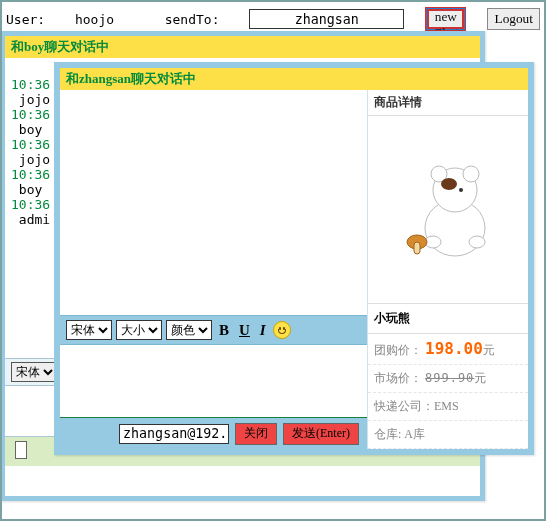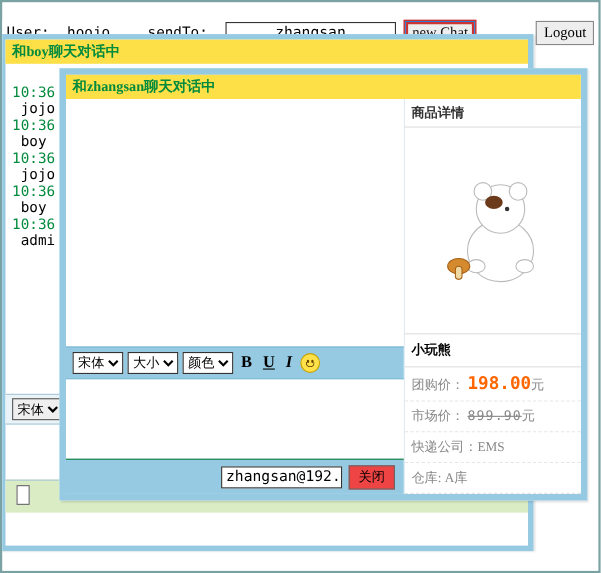--- a/index.html
+++ b/index.html
@@ -10,26 +10,26 @@
     width: 546px;
     height: 521px;
     position: relative;
     overflow: hidden;
     border: 2px solid #7aa2a2;
   }
 
   
   .topbar {
     position: absolute;
-    left: 0; top: 16px; right: 0;
+    left: 0; top: 5px; right: 0;
     height: 24px;
     display: flex;
     align-items: center;
     padding: 2px 4px;
-    gap: 8px;
+    gap: 22px;
     font-family: monospace;
     background: #fff;
   }
   .topbar .lbl { white-space: pre; }
   .topbar input[type=text] {
     font-family: monospace;
     height: 20px;
     border: 1px solid #333;
     padding: 1px 4px;
     background: #fff;
@@ -316,20 +316,21 @@
         <span class="smiley">
             <span class="mouth"></span>
           </span>
       </div>
 
       <div class="composer"></div>
 
       <div class="footer">
         <input type="text" value="zhangsan@192." style="">
         <button>关闭</button>
+        <button>发送(Enter)</button>
       </div>
     </div>
 
     <div class="productpane">
       <div class="hdr">商品详情</div>
       <div class="pic">
         <svg class="bear-svg" viewBox="0 0 110 120">
 
           <ellipse cx="62" cy="78" rx="30" ry="28" fill="#fff" stroke="#bbb"></ellipse>
           <circle cx="62" cy="40" r="22" fill="#fff" stroke="#bbb"></circle>

